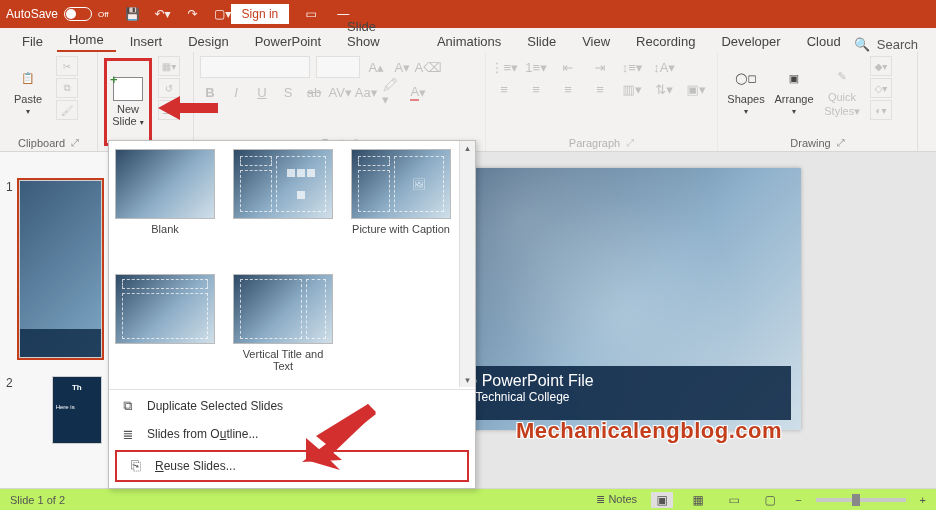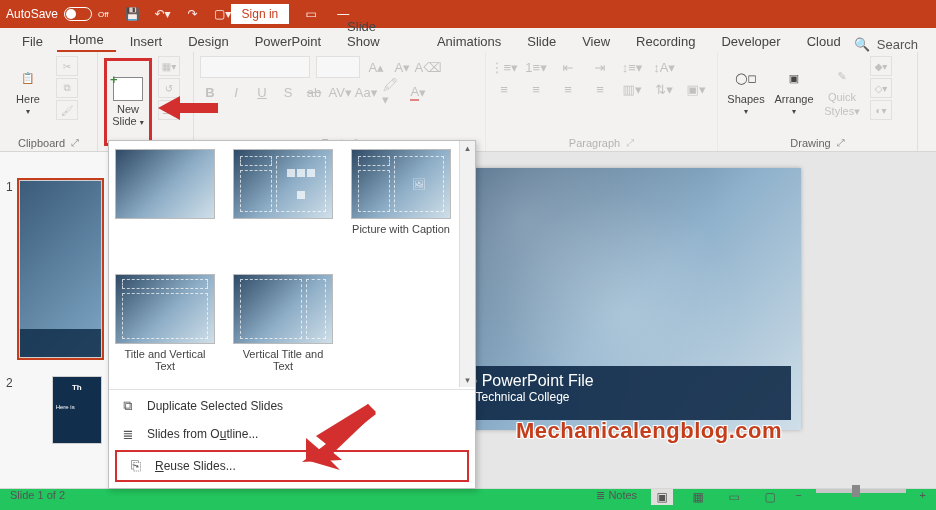--- a/index.html
+++ b/index.html
@@ -82,21 +82,21 @@
 .gal-cmd { display: flex; align-items: center; gap: 10px; padding: 6px 10px; font-size: 12px; color: #333; cursor: pointer; }
 .reuse-box { border: 2px solid #d32f2f; margin: 2px 6px 6px; }
 .gal-ico { width: 18px; height: 16px; display: flex; align-items: center; justify-content: center; color: #555; font-size: 13px; }
 
 
 .arrow { position: absolute; z-index: 30; }
 .arrow svg { display: block; }
 .watermark { position: absolute; left: 516px; top: 418px; font-size: 22px; font-weight: 700; color: #c43e1c; text-shadow: -1px -1px 0 #fff, 1px -1px 0 #fff, -1px 1px 0 #fff, 1px 1px 0 #fff; z-index: 25; letter-spacing: .5px; }
 
 
-.status { position: absolute; left: 0; right: 0; bottom: 0; height: 22px; background: #22c55e; border-top: 1px solid #d6d6d6; display: flex; align-items: flex-start; font-size: 11px; color: #555; padding: 0 10px; gap: 14px; }
+.status { position: absolute; left: 0; right: 0; bottom: 0; height: 22px; background: #bef264; border-top: 1px solid #d6d6d6; display: flex; align-items: center; font-size: 11px; color: #555; padding: 0 10px; gap: 14px; }
 .status .sp { flex: 1; }
 .status .vbtn { width: 22px; height: 16px; display: flex; align-items:center; justify-content:center; border:1px solid transparent; font-size:12px; }
 .status .vbtn.active { background:#e1dfdd; }
 .zoom-track { width: 90px; height: 4px; background: #c8c8c8; position: relative; }
 .zoom-track .zh { position: absolute; top: -4px; left: 40%; width: 8px; height: 12px; background: #888; }
 
 u.acc { text-decoration: underline; }
 </style>
 </head>
 <body>
@@ -138,21 +138,21 @@
     <span>Search</span>
   </div>
 </div>
 
 <div class="ribbon">
 
   <div class="group" style="width:98px">
     <div class="controls">
       <div class="bigbtn">
         <span class="ico">📋</span>
-        <span>Here</span>
+        <span>Paste</span>
         <span style="font-size:8px">▾</span>
       </div>
       <div class="smallgrid">
         <div class="smallbtn disabled">✂</div>
         <div class="smallbtn disabled">⧉</div>
         <div class="smallbtn disabled">🖌</div>
       </div>
     </div>
     <div class="label">
         <span>Clipboard</span>
@@ -291,20 +291,21 @@
         <div class="l2">St. Cloud Technical College</div>
       </div>
     </div>
   </div>
 </div>
 
 <div class="gallery">
   <div class="gal-body">
     <div class="gal-item">
       <div class="gal-thumb"></div>
+      <div class="gal-cap">Blank</div>
     </div>
     <div class="gal-item">
       <div class="gal-thumb">
         <div class="ov" style="left:6px;top:6px;width:32px;height:10px"></div>
         <div class="ov" style="left:6px;top:20px;width:32px;height:42px"></div>
         <div class="ov" style="right:6px;top:6px;width:50px;height:56px; display:flex;align-items:center;justify-content:center;gap:2px;flex-wrap:wrap;padding:6px">
             <span style="width:8px;height:8px;background:#fff;opacity:.7"></span>
             <span style="width:8px;height:8px;background:#fff;opacity:.7"></span>
             <span style="width:8px;height:8px;background:#fff;opacity:.7"></span>
             <span style="width:8px;height:8px;background:#fff;opacity:.7"></span>
@@ -319,21 +320,20 @@
             <span style="color:#fff;opacity:.7">🖼</span>
           </div>
       </div>
       <div class="gal-cap">Picture with Caption</div>
     </div>
     <div class="gal-item">
       <div class="gal-thumb">
         <div class="ov" style="left:6px;top:4px;right:6px;height:10px"></div>
         <div class="ov" style="left:6px;top:18px;right:6px;bottom:4px"></div>
       </div>
-      <div class="gal-cap">Title and Vertical Text</div>
     </div>
     <div class="gal-item">
       <div class="gal-thumb">
         <div class="ov" style="right:6px;top:4px;width:20px;bottom:4px"></div>
         <div class="ov" style="left:6px;top:4px;width:62px;bottom:4px"></div>
       </div>
       <div class="gal-cap">Vertical Title and Text</div>
     </div>
     <div class="gal-scroll">
         <span>▴</span>

